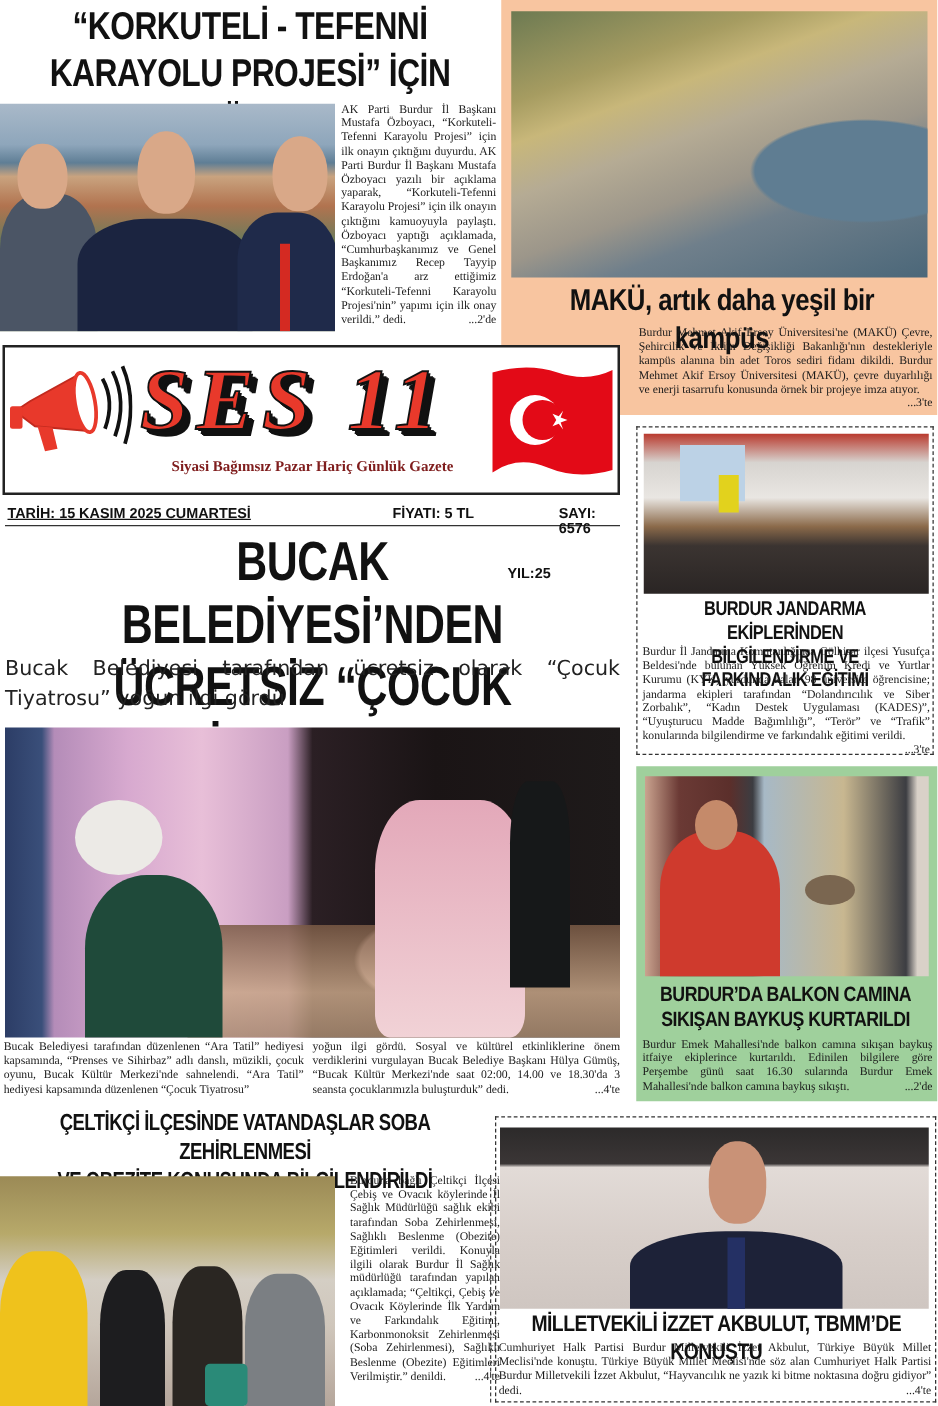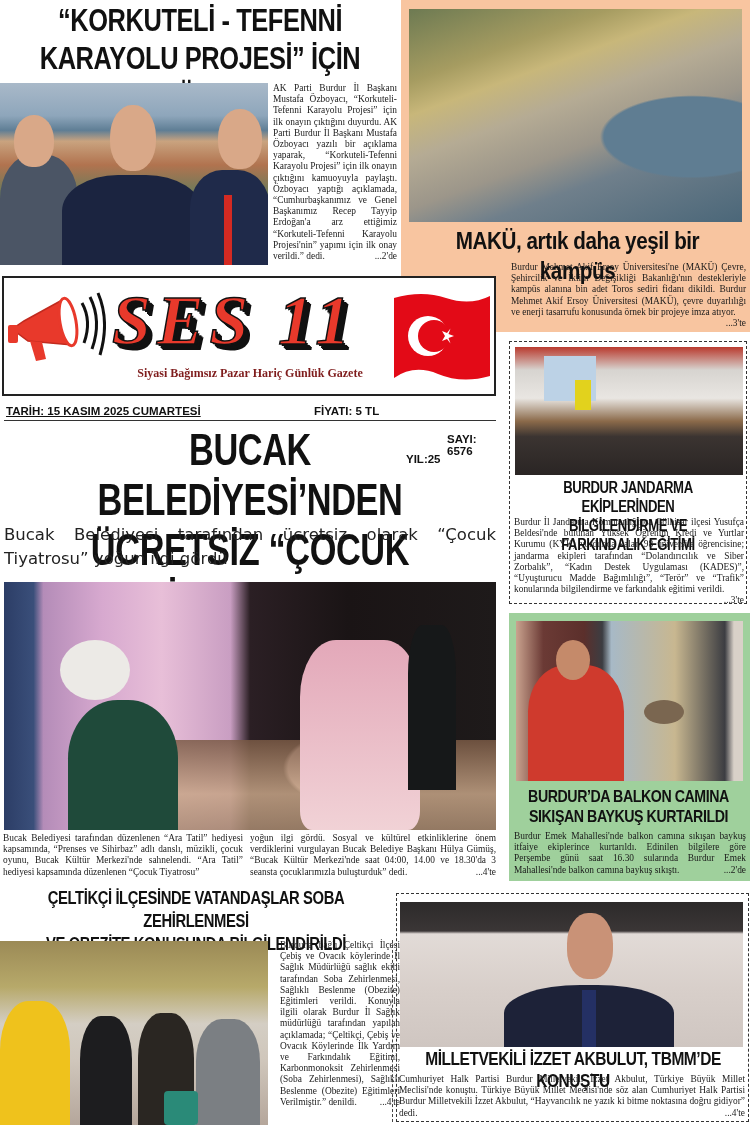--- a/index.html
+++ b/index.html
@@ -168,37 +168,37 @@
   <circle cx="36" cy="46" r="20" fill="#fff"></circle>
   <circle cx="42" cy="46" r="16" fill="#e30a17"></circle>
   <polygon points="62,46 56.5,48 58.5,53.5 55,49 50,51 53,46 50,41 55,43 58.5,38.5 56.5,44" fill="#fff"></polygon>
 </svg>
 <div id="tagline" class="abs">Siyasi Bağımsız Pazar Hariç Günlük Gazete</div>
 
 <div id="dateline" class="abs">
   <span style="left:2px; text-decoration: underline;">TARİH: 15 KASIM 2025 CUMARTESİ</span>
   <span style="left:310px;">FİYATI: 5 TL</span>
   <span style="left:402px;margin-top:48px;">YIL:25</span>
-  <span style="left:443px;margin-top:28px;">SAYI: 6576</span>
+  <span style="left:443px;">SAYI: 6576</span>
 </div>
 
 <div id="main-title" class="abs hl">
   <div>BUCAK BELEDİYESİ’NDEN</div>
   <div>ÜCRETSİZ “ÇOCUK TİYATROSU”</div>
 </div>
 <div id="main-sub" class="abs">Bucak Belediyesi tarafından ücretsiz olarak “Çocuk Tiyatrosu” yoğun ilgi gördü</div>
 <div id="main-photo" class="photo"></div>
 <div id="main-floor" class="abs"></div>
 <div class="abs" style="left:60px;top:640px;width:70px;height:60px;background:#eceae6;border-radius:50%;"></div>
 <div class="abs" style="left:68px;top:700px;width:110px;height:130px;background:#1f4a3a;border-radius:45% 45% 0 0;"></div>
 <div class="abs" style="left:300px;top:640px;width:120px;height:190px;background:linear-gradient(180deg,#e3a8b9,#f1d2d6);border-radius:30% 30% 10% 10%;"></div>
 <div class="abs" style="left:408px;top:625px;width:48px;height:165px;background:#161819;border-radius:30% 30% 0 0;"></div>
 <div id="main-col1" class="abs body-text">Bucak Belediyesi tarafından düzenlenen “Ara Tatil” hediyesi kapsamında, “Prenses ve Sihirbaz” adlı danslı, müzikli, çocuk oyunu, Bucak Kültür Merkezi'nde sahnelendi. “Ara Tatil” hediyesi kapsamında düzenlenen “Çocuk Tiyatrosu”</div>
 <div id="main-col2" class="abs body-text">
-  <span>yoğun ilgi gördü. Sosyal ve kültürel etkinliklerine önem verdiklerini vurgulayan Bucak Belediye Başkanı Hülya Gümüş, “Bucak Kültür Merkezi'nde saat 04:00, 14.00 ve 18.30'da 3 seansta çocuklarımızla buluşturduk” dedi.</span>
+  <span>yoğun ilgi gördü. Sosyal ve kültürel etkinliklerine önem verdiklerini vurgulayan Bucak Belediye Başkanı Hülya Gümüş, “Bucak Kültür Merkezi'nde saat 02:00, 14.00 ve 18.30'da 3 seansta çocuklarımızla buluşturduk” dedi.</span>
   <span class="cont">...4'te</span>
 </div>
 
 <div id="jand-box" class="abs"></div>
 <div id="jand-photo" class="photo"></div>
 <div id="jand-screen" class="abs"></div>
 <div class="abs" style="left:575px;top:380px;width:16px;height:30px;background:#e2d21d;"></div>
 <div id="jand-title" class="abs hl">
   <div>BURDUR JANDARMA EKİPLERİNDEN</div>
   <div>BİLGİLENDİRME VE FARKINDALIK EĞİTİMİ</div>

